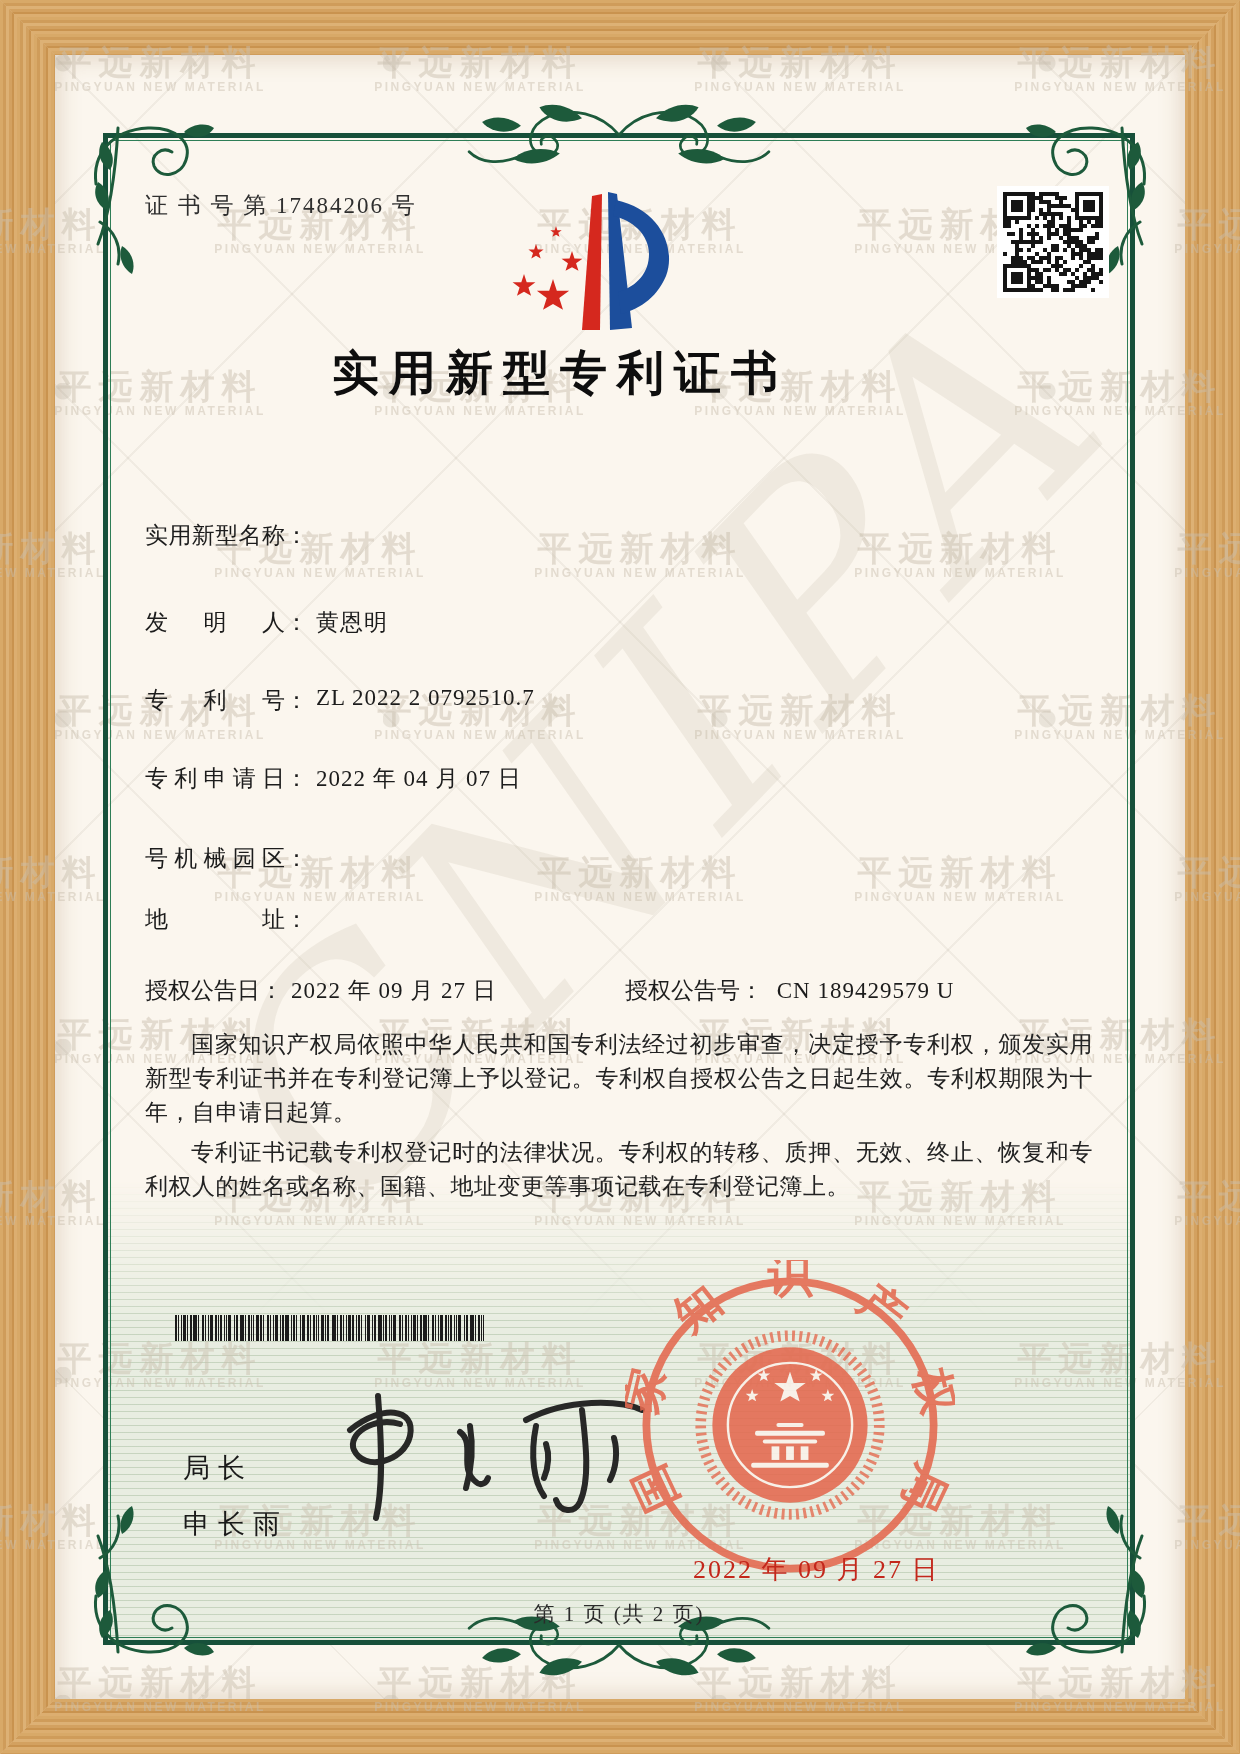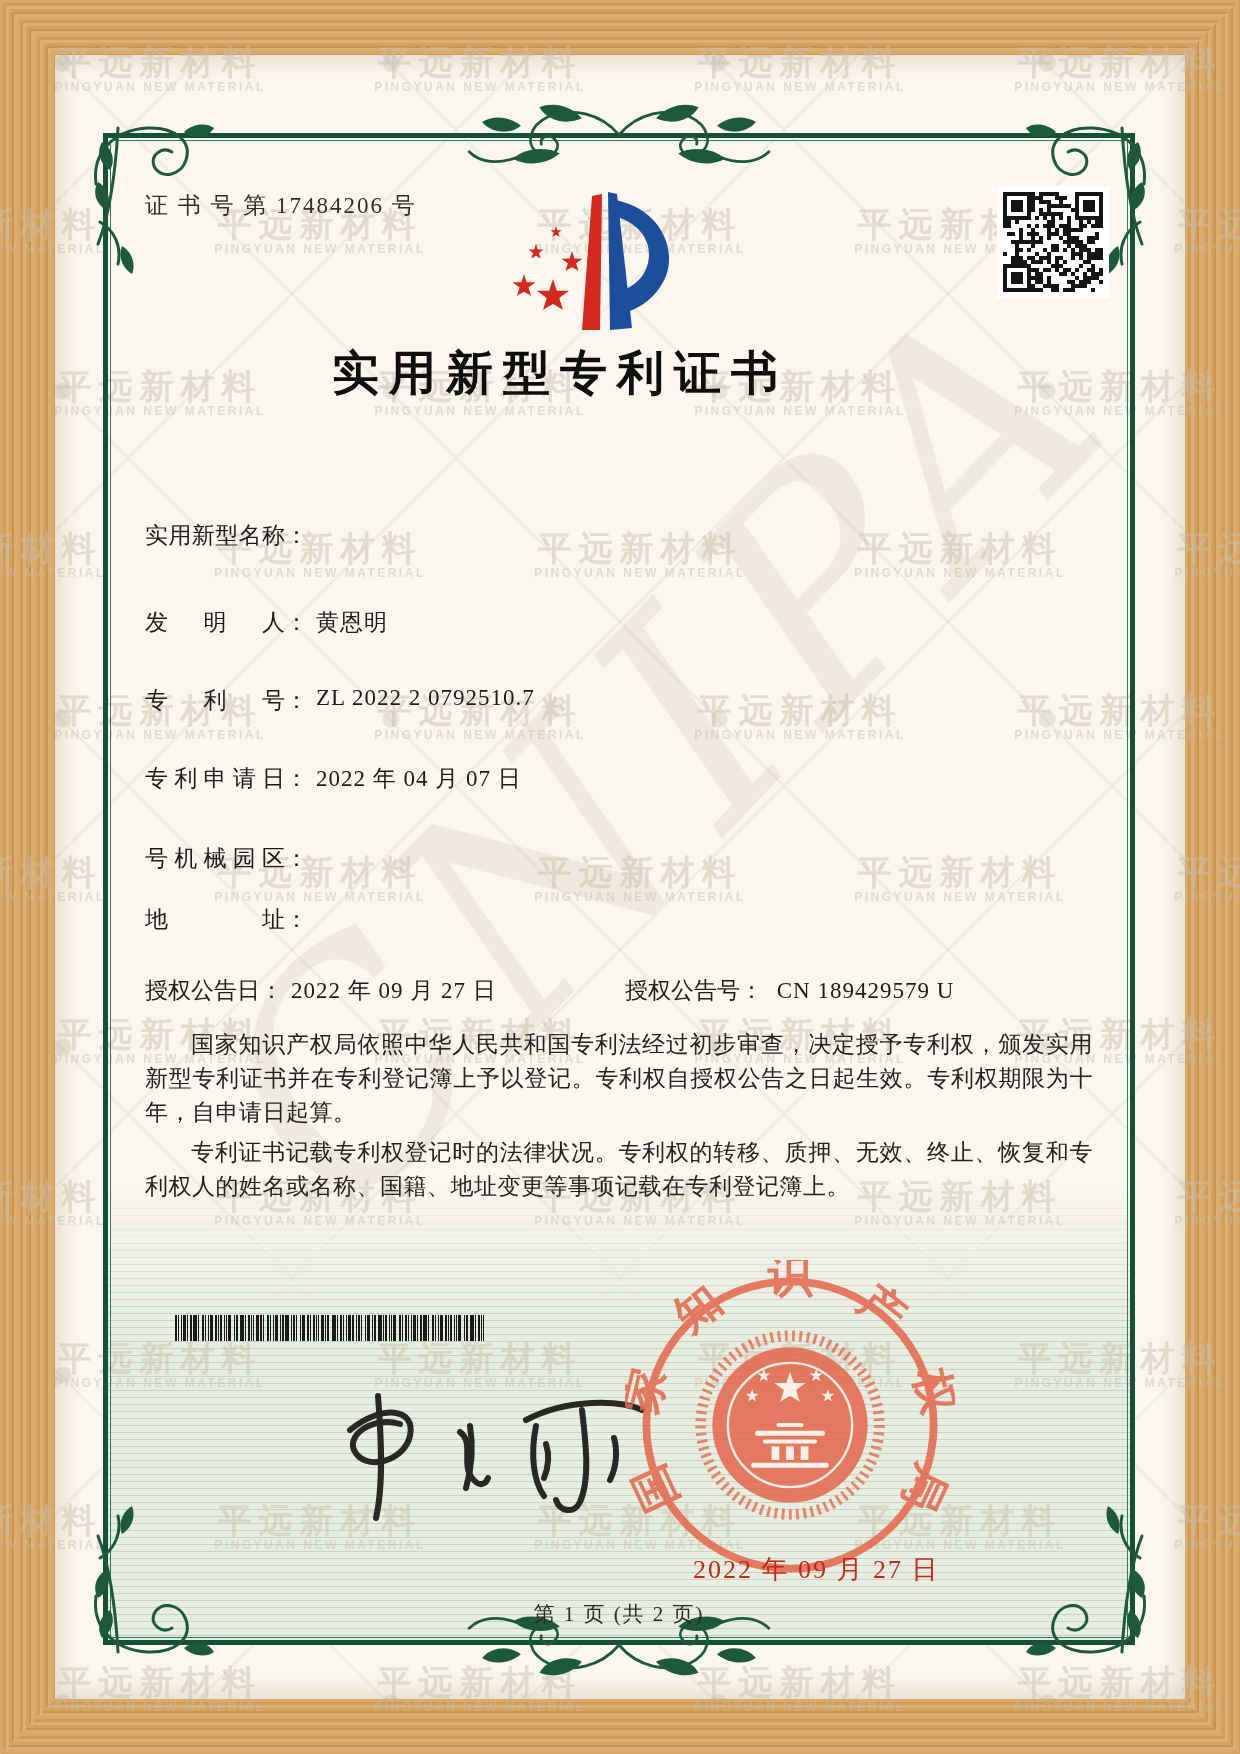--- a/index.html
+++ b/index.html
@@ -848,20 +848,24 @@
       <div class="bar" style="left: 283px; width: 3px;"></div>
       <div class="bar" style="left: 289px; width: 1px;"></div>
       <div class="bar" style="left: 291px; width: 2px;"></div>
       <div class="bar" style="left: 295px; width: 4px;"></div>
       <div class="bar" style="left: 300px; width: 1px;"></div>
       <div class="bar" style="left: 303px; width: 2px;"></div>
       <div class="bar" style="left: 306px; width: 1px;"></div>
       <div class="bar" style="left: 308px; width: 1px;"></div>
     </div>
 
+  <div class="abs signatory">
+    <div>局长</div>
+    <div>申长雨</div>
+  </div>
 
   <div class="abs signature">
     <svg viewBox="0 0 330 145" fill="none" stroke="#181818" stroke-width="6" stroke-linecap="round" opacity=".92">
       <path d="M30,48 C62,22 96,26 90,54 C84,80 44,90 34,68 C27,52 54,34 80,42"></path>
       <path d="M58,14 C61,52 64,102 56,136"></path>
       <path d="M140,50 C156,62 138,86 156,100 C160,104 166,102 168,96"></path>
       <path d="M150,44 C154,68 150,92 146,106"></path>
       <path d="M206,38 C248,16 300,18 322,28"></path>
       <path d="M216,44 C210,74 214,100 224,114"></path>
       <path d="M262,28 C266,62 270,98 260,120 C254,132 240,130 236,118"></path>

